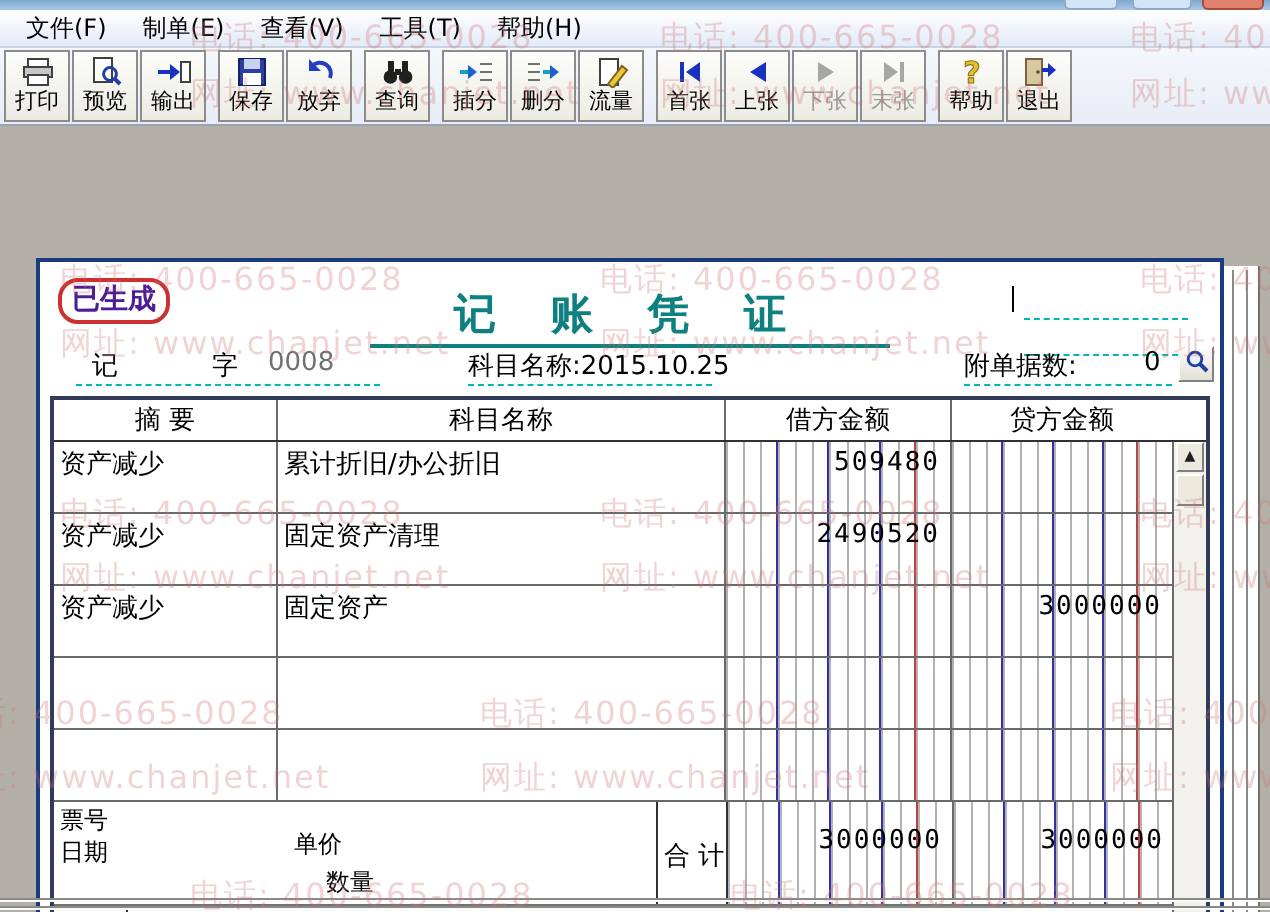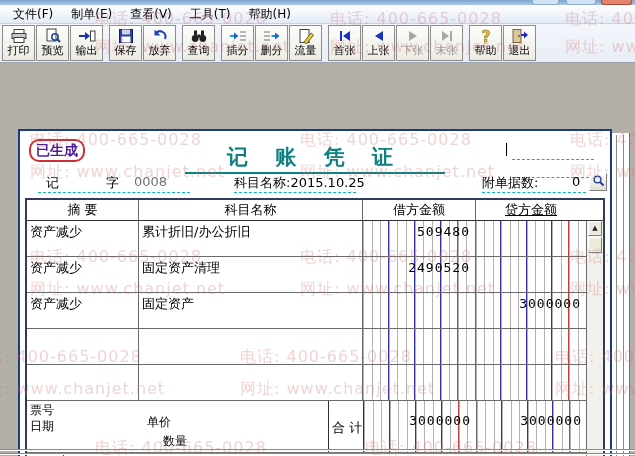--- a/index.html
+++ b/index.html
@@ -49,21 +49,21 @@
   #f-number{left:114px;color:#707070;}
   #f-date{left:214px;}
   #f-attach{left:462px;}
   #f-attach-count{left:552px;}
   #lookup-btn{position:absolute;left:569px;top:42px;width:18px;height:18px;background:linear-gradient(#fdfdfb,#e3e0d4);border:1px solid #808080;border-top-color:#fff;border-left-color:#fff;display:flex;align-items:center;justify-content:center;cursor:pointer;}
 
   
   #vtable{position:absolute;left:5px;top:67px;width:580px;height:295px;border:2px solid #323c5a;background:#fff;}
   .colrow{display:flex;}
   .cell{border-right:1px solid #6a6a6a;position:relative;overflow:hidden;}
-  .c1{width:112px;} .c2{width:224px;} .c3{width:113px;text-align:right;} .c4{width:110px;border-right:none;text-decoration:underline;}
+  .c1{width:112px;} .c2{width:224px;} .c3{width:113px;text-align:right;} .c4{width:110px;border-right:none;}
   #thead{height:21px;border-bottom:1px solid #30303a;}
   #thead .cell{display:flex;align-items:center;justify-content:center;font-size:13px;}
   .trow{height:36px;border-bottom:1px solid #6a6a6a;}
   .trow .ctext{font-size:13px;padding:2px 0 0 3px;white-space:nowrap;}
   .amt-grid{background-image:
     linear-gradient(90deg,transparent calc(84.615% - 1px),#c04040 calc(84.615% - 1px),#c04040 84.615%,transparent 84.615%),
     linear-gradient(90deg,transparent calc(23.077% - 1px),#3030ae calc(23.077% - 1px),#3030ae 23.077%,transparent 23.077%),
     linear-gradient(90deg,transparent calc(46.154% - 1px),#3030ae calc(46.154% - 1px),#3030ae 46.154%,transparent 46.154%),
     linear-gradient(90deg,transparent calc(69.231% - 1px),#3030ae calc(69.231% - 1px),#3030ae 69.231%,transparent 69.231%),
     repeating-linear-gradient(90deg,#b2b2b2 0,#b2b2b2 1px,transparent 1px,transparent 7.6923%);}

